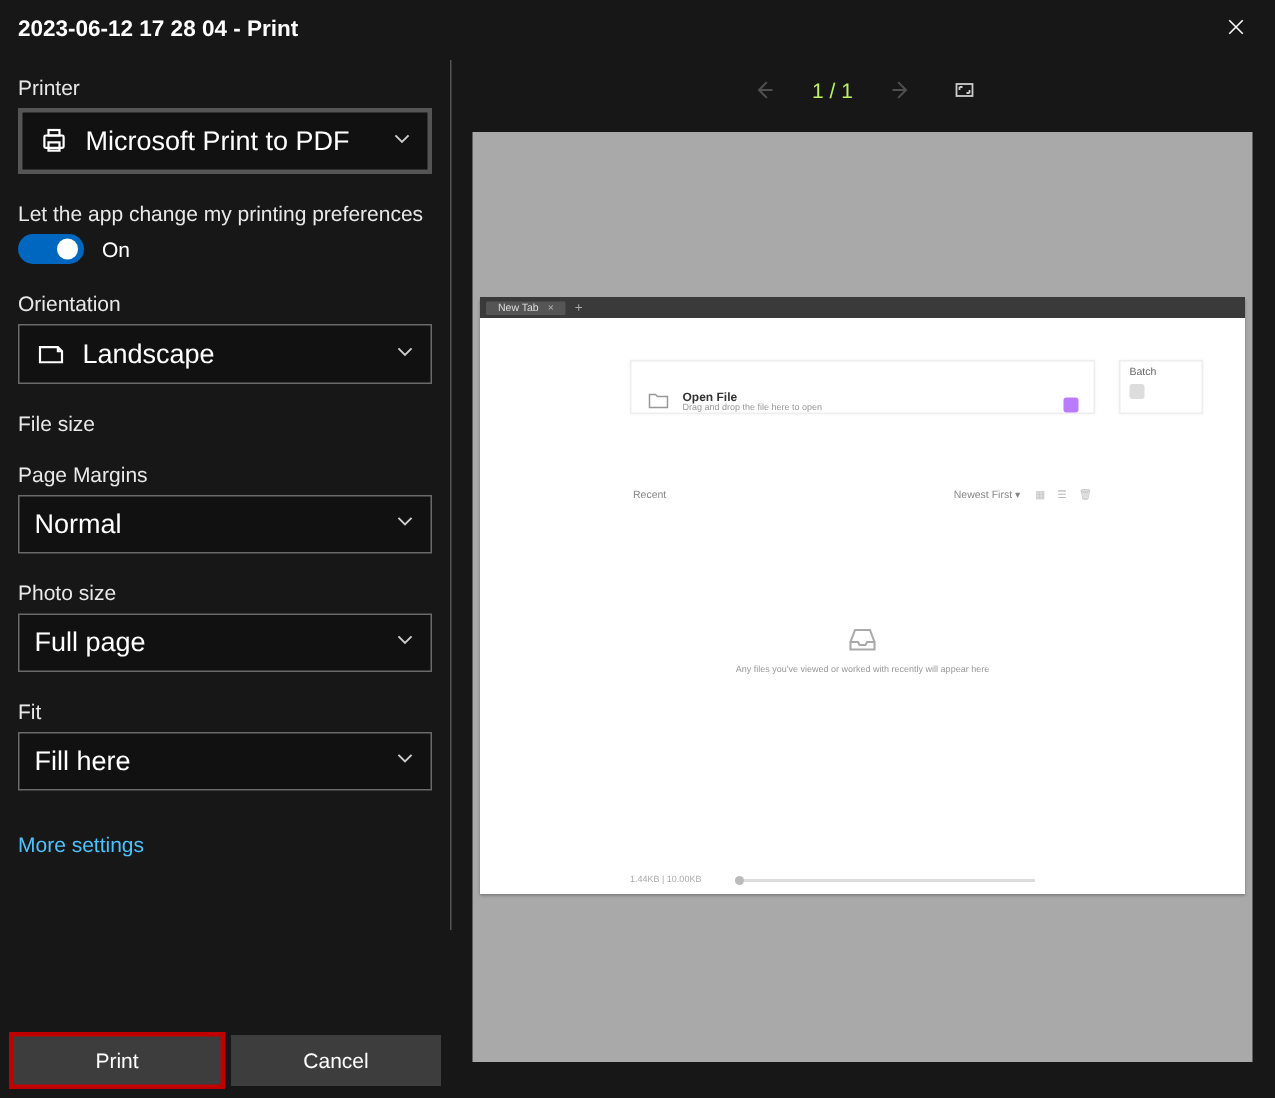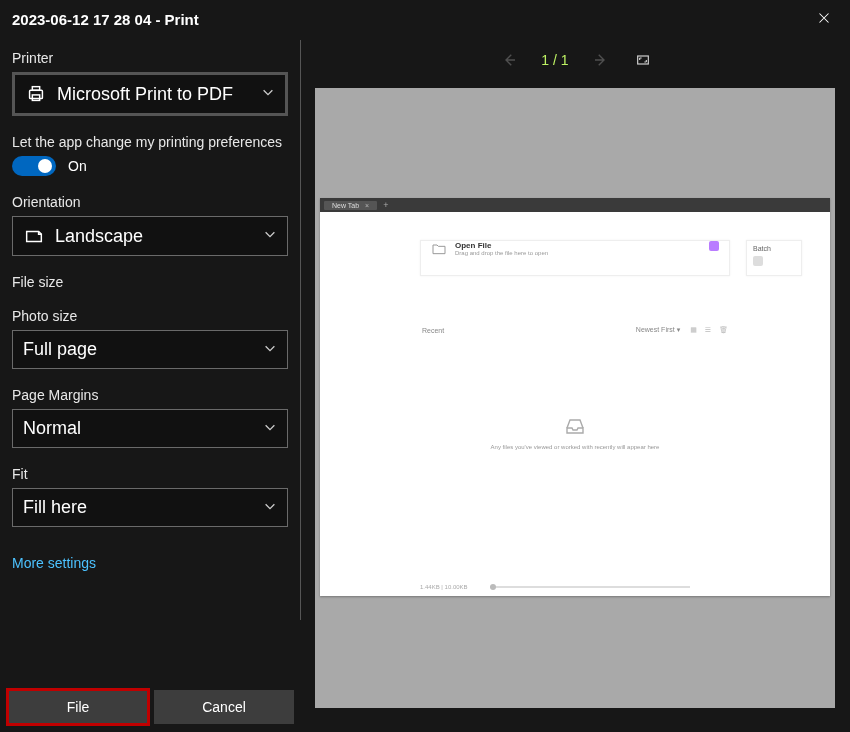--- a/index.html
+++ b/index.html
@@ -31,21 +31,21 @@
   .pager { display:flex; align-items:center; gap:20px; height:56px; color:#bef264; font-size:14px; justify-content:center;}
   .nav-arrow { width:24px; height:24px; display:flex; align-items:center; justify-content:center; color:#888; cursor:pointer;}
   .nav-arrow.disabled { opacity:.5; cursor:default;}
   .fs-icon { width:20px; height:20px; display:flex; align-items:center; justify-content:center; cursor:pointer; color:#ccc;}
   .page-canvas { background:#a9a9a9; width:520px; height:620px; display:flex; align-items:flex-start; justify-content:center; padding-top:110px;}
   .doc { background:#fff; width:510px; height:398px; position:relative; box-shadow:0 1px 2px rgba(0,0,0,.3);}
   .doc-tabbar { background:#3a3a3a; height:14px; display:flex; align-items:center; padding:0 4px; gap:6px;}
   .doc-tab { background:#555; color:#ddd; font-size:7px; padding:1px 8px; border-radius:1px; display:flex; align-items:center; gap:6px;}
   .doc-plus { color:#aaa; font-size:9px;}
   .doc-body { padding:28px 100px 0 100px; }
-  .open-card { background:#fff; border:1px solid #eee; height:36px; display:flex; align-items:flex-start; padding:0 10px; gap:8px; box-shadow:0 0 2px rgba(0,0,0,.06);}
+  .open-card { background:#fff; border:1px solid #eee; height:36px; display:flex; align-items:flex-end; padding:0 10px; gap:8px; box-shadow:0 0 2px rgba(0,0,0,.06);}
   .folder-i { width:16px; height:16px; color:#888;}
   .open-title { font-size:8px; color:#333; font-weight:600;}
   .open-sub { font-size:6px; color:#999;}
   .purple-sq { width:10px; height:10px; background:#b97cff; border-radius:2px; margin-left:auto;}
   .batch-card { position:absolute; right:28px; top:42px; width:56px; height:36px; background:#fff; border:1px solid #eee; padding:4px 6px; font-size:7px; color:#666; box-shadow:0 0 2px rgba(0,0,0,.06);}
   .batch-icon { width:10px; height:10px; background:#ddd; margin-top:4px; border-radius:2px;}
   .recent-row { display:flex; justify-content:space-between; align-items:center; margin-top:50px; font-size:7px; color:#888; padding:0 2px;}
   .recent-ctl { display:flex; gap:8px; color:#bbb;}
   .empty-area { text-align:center; margin-top:80px;}
   .tray-i { width:24px; height:20px; margin:0 auto 10px; color:#999;}
@@ -117,59 +117,59 @@
             </svg>
         </span>
       </div>
     </div>
 
     <div class="section">
       <span class="field-label">File size</span>
     </div>
 
     <div class="section">
+      <span class="field-label">Page Margins</span>
+      <div class="dropdown">
+        <span class="dd-text">Normal</span>
+        <span class="chev">
+          <svg viewBox="0 0 16 16">
+              <path d="M3 6 L8 11 L13 6" stroke="#ccc" stroke-width="1.5" fill="none"></path>
+            </svg>
+        </span>
+      </div>
+    </div>
+
+    <div class="section">
       <span class="field-label">Photo size</span>
       <div class="dropdown">
         <span class="dd-text">Full page</span>
         <span class="chev">
           <svg viewBox="0 0 16 16">
               <path d="M3 6 L8 11 L13 6" stroke="#ccc" stroke-width="1.5" fill="none"></path>
             </svg>
         </span>
       </div>
     </div>
 
     <div class="section">
-      <span class="field-label">Page Margins</span>
-      <div class="dropdown">
-        <span class="dd-text">Normal</span>
-        <span class="chev">
-          <svg viewBox="0 0 16 16">
-              <path d="M3 6 L8 11 L13 6" stroke="#ccc" stroke-width="1.5" fill="none"></path>
-            </svg>
-        </span>
-      </div>
-    </div>
-
-    <div class="section">
       <span class="field-label">Fit</span>
       <div class="dropdown">
         <span class="dd-text">Fill here</span>
         <span class="chev">
           <svg viewBox="0 0 16 16">
               <path d="M3 6 L8 11 L13 6" stroke="#ccc" stroke-width="1.5" fill="none"></path>
             </svg>
         </span>
       </div>
     </div>
 
     <span class="more-link">More settings</span>
 
     <div class="footer">
-      <button class="btn btn-highlight">File</button>
+      <button class="btn btn-highlight">Print</button>
       <button class="btn">Cancel</button>
     </div>
   </div>
 
   <div class="preview-area">
     <div class="pager">
       <div class="nav-arrow disabled">
         <svg viewBox="0 0 24 24" width="18" height="18">
             <path d="M15 5 L8 12 L15 19 M8 12 H20" stroke="#888" stroke-width="1.8" fill="none"></path>
           </svg>

